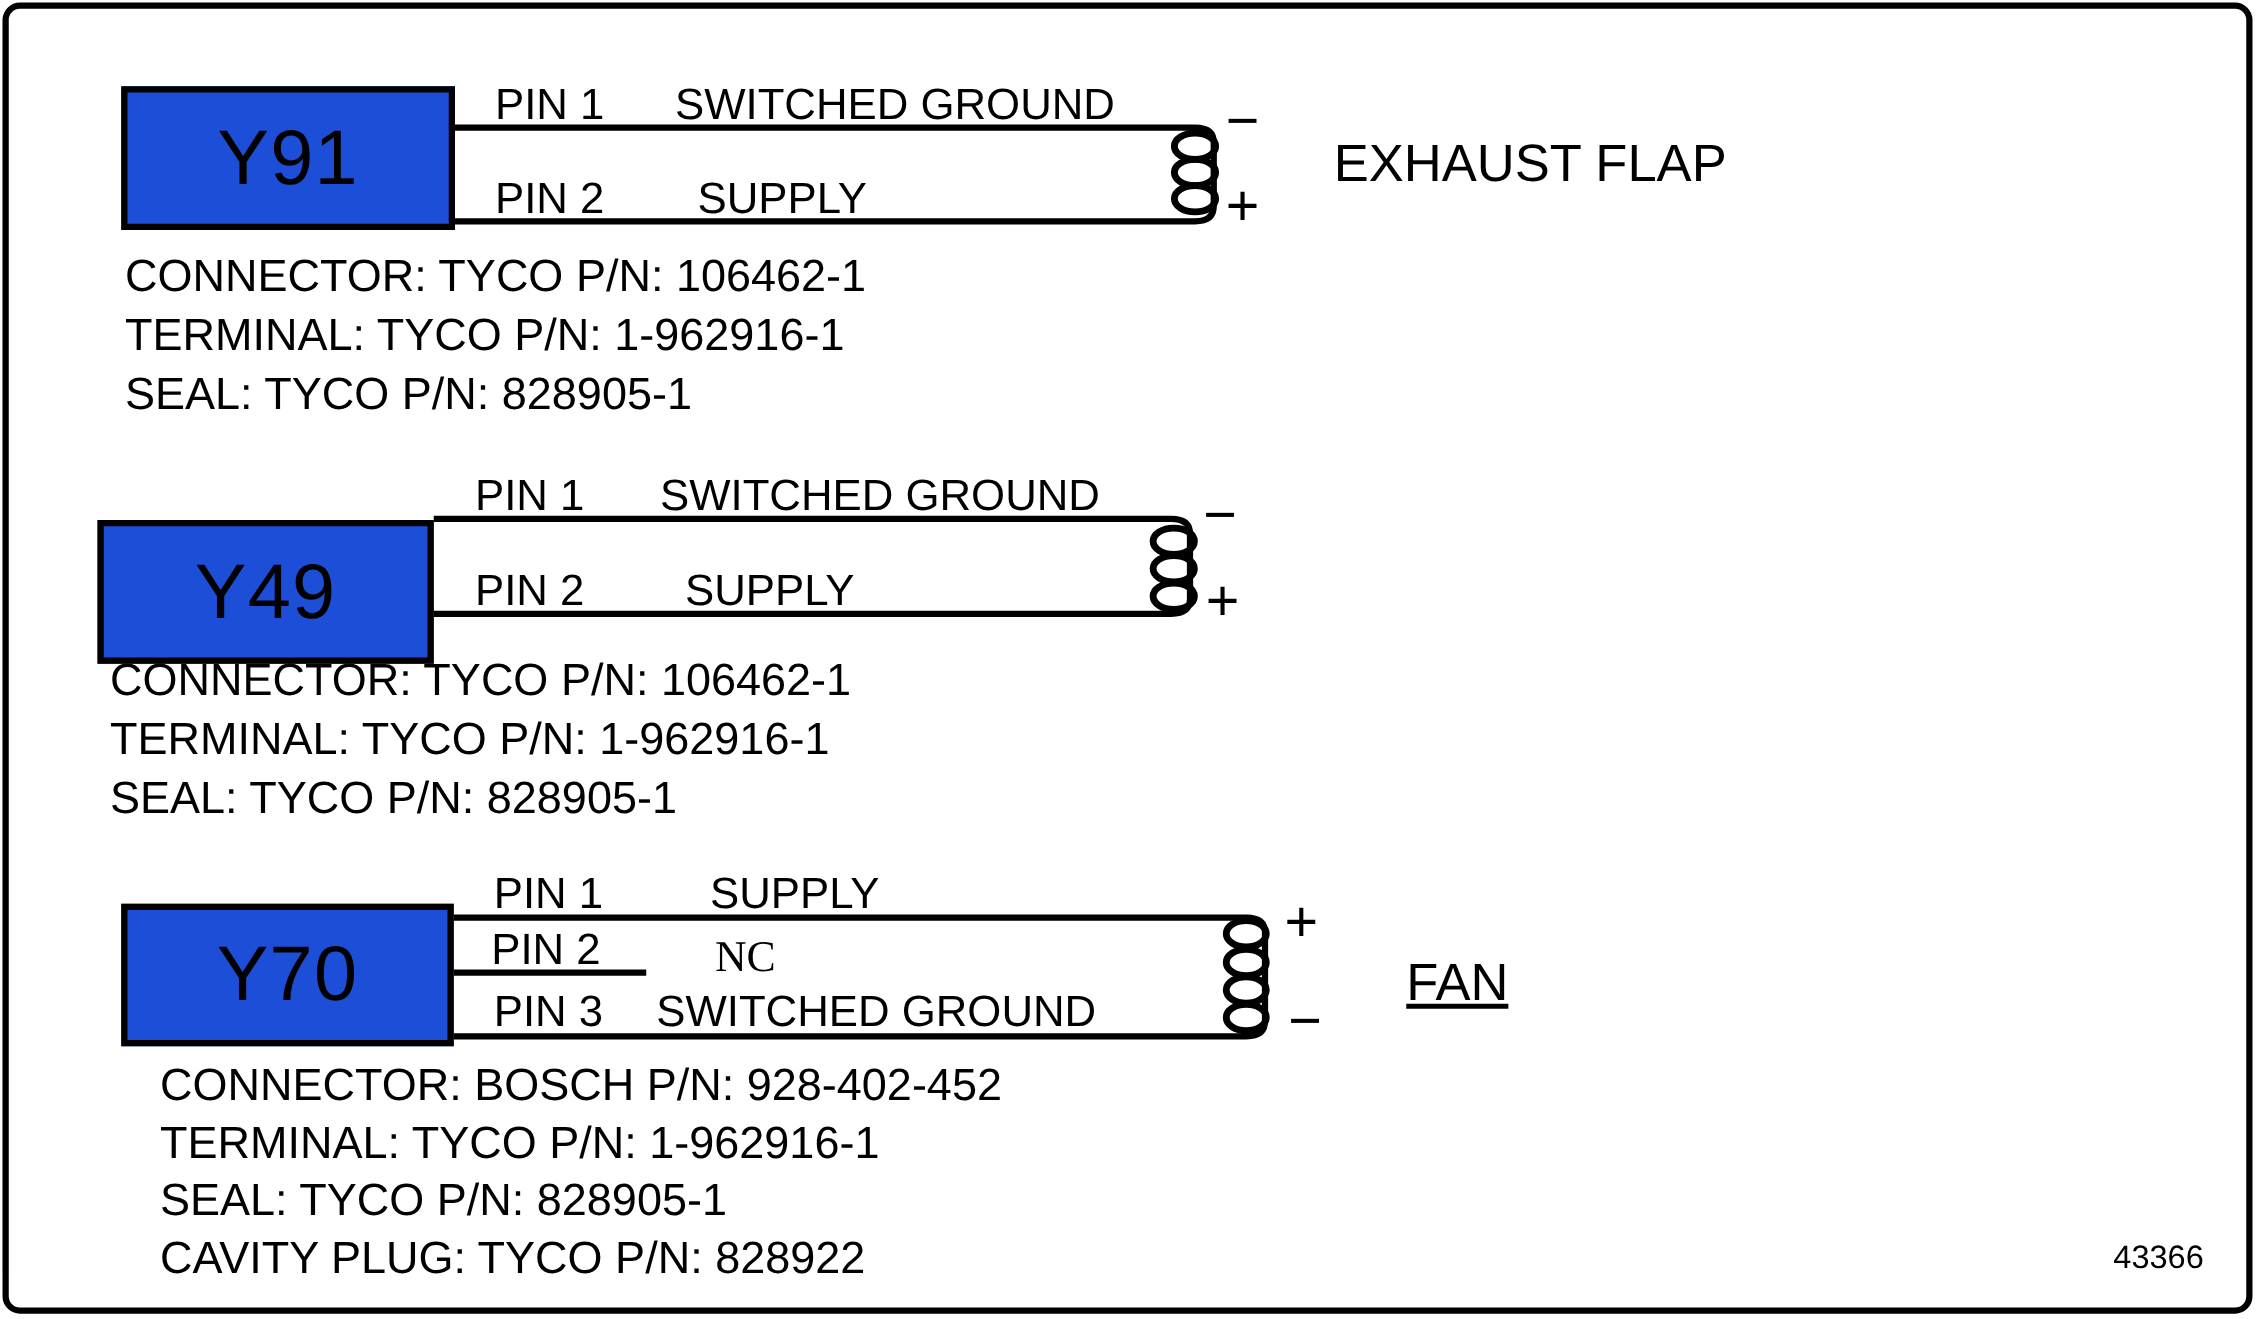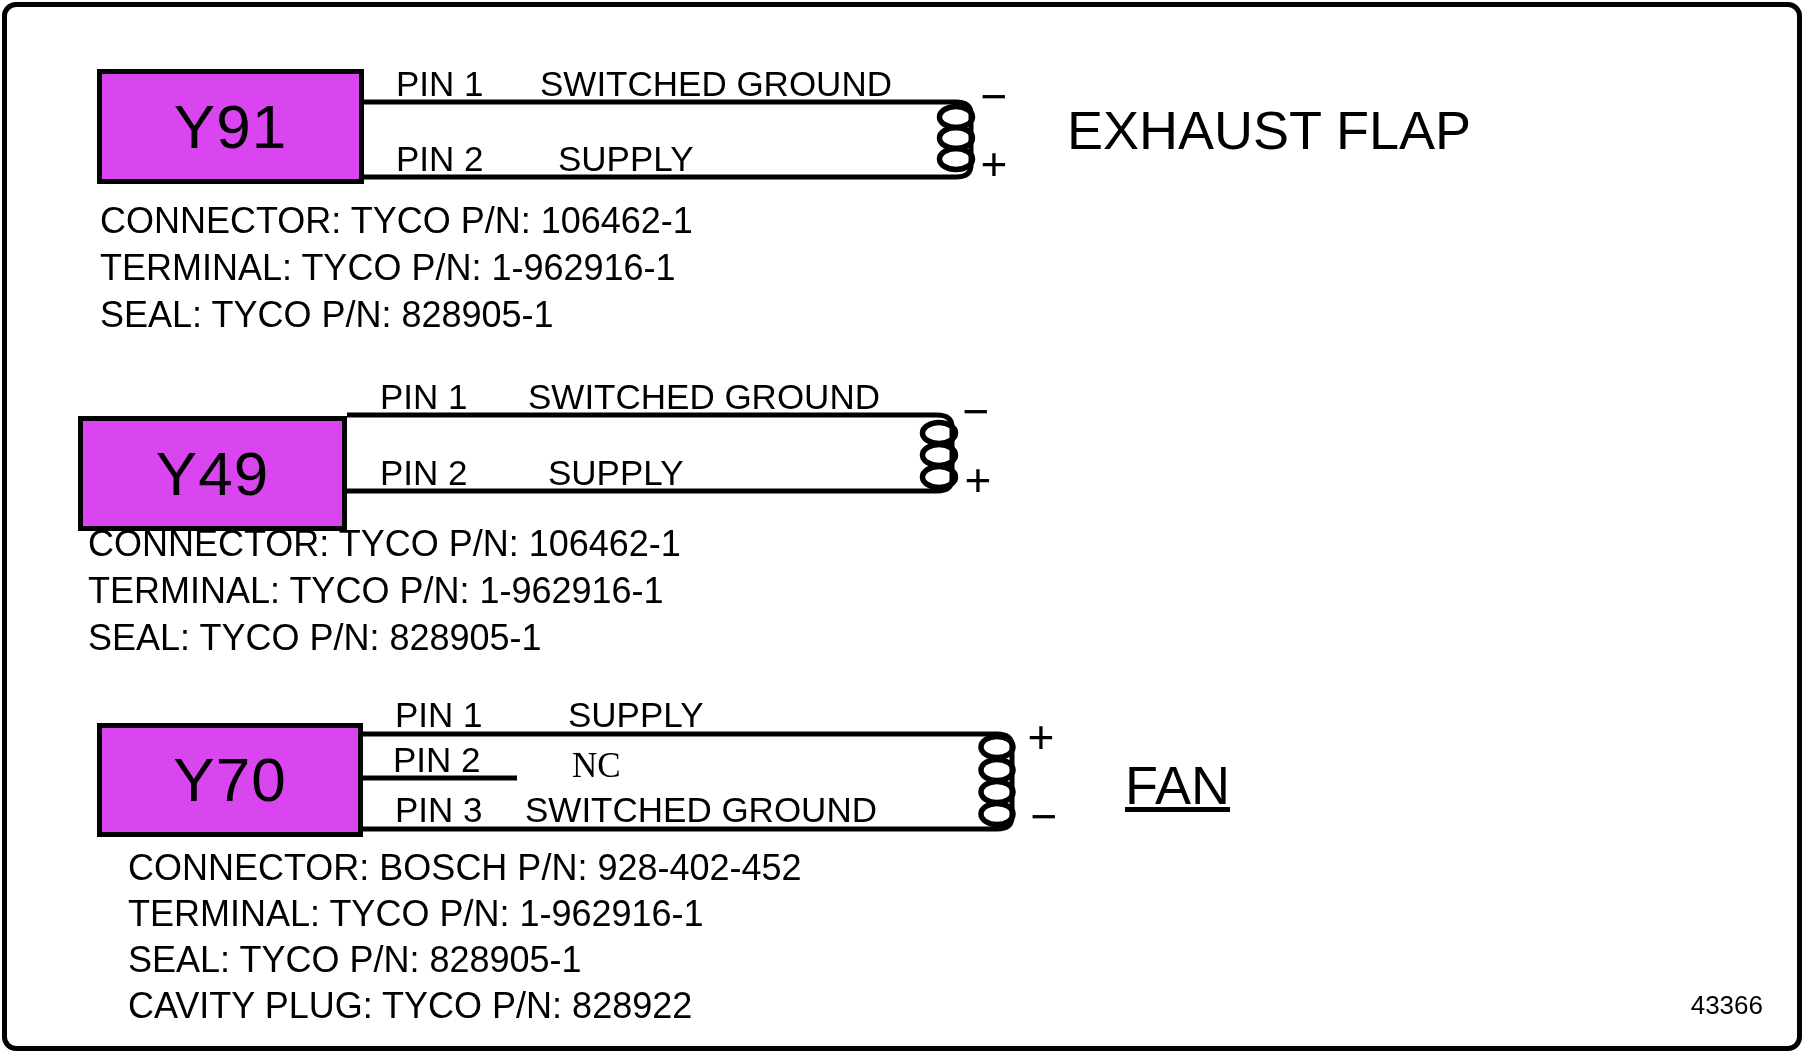--- a/index.html
+++ b/index.html
@@ -23,21 +23,21 @@
     border-radius: 14px;
   }
   svg.wires {
     position: absolute;
     left: 0; top: 0;
     width: 1806px; height: 1055px;
   }
   .cbox {
     position: absolute;
     border: 5px solid #000;
-    background: #d946ef;
+    background: #1d4ed8;
     box-sizing: border-box;
     display: flex;
     align-items: center;
     justify-content: center;
   }
   .cbox .boxlabel {
     font-size: 62px;
     letter-spacing: 1px;
     line-height: 1;
   }
@@ -50,21 +50,21 @@
   .polarity {
     position: absolute;
     font-size: 46px;
     line-height: 46px;
     width: 40px;
     text-align: center;
     white-space: nowrap;
   }
   .device {
     position: absolute;
-    font-size: 54px;
+    font-size: 42px;
     line-height: 47px;
     white-space: nowrap;
   }
   .device.centered {
     text-align: center;
     white-space: normal;
   }
   .notes {
     position: absolute;
     font-size: 36px;

